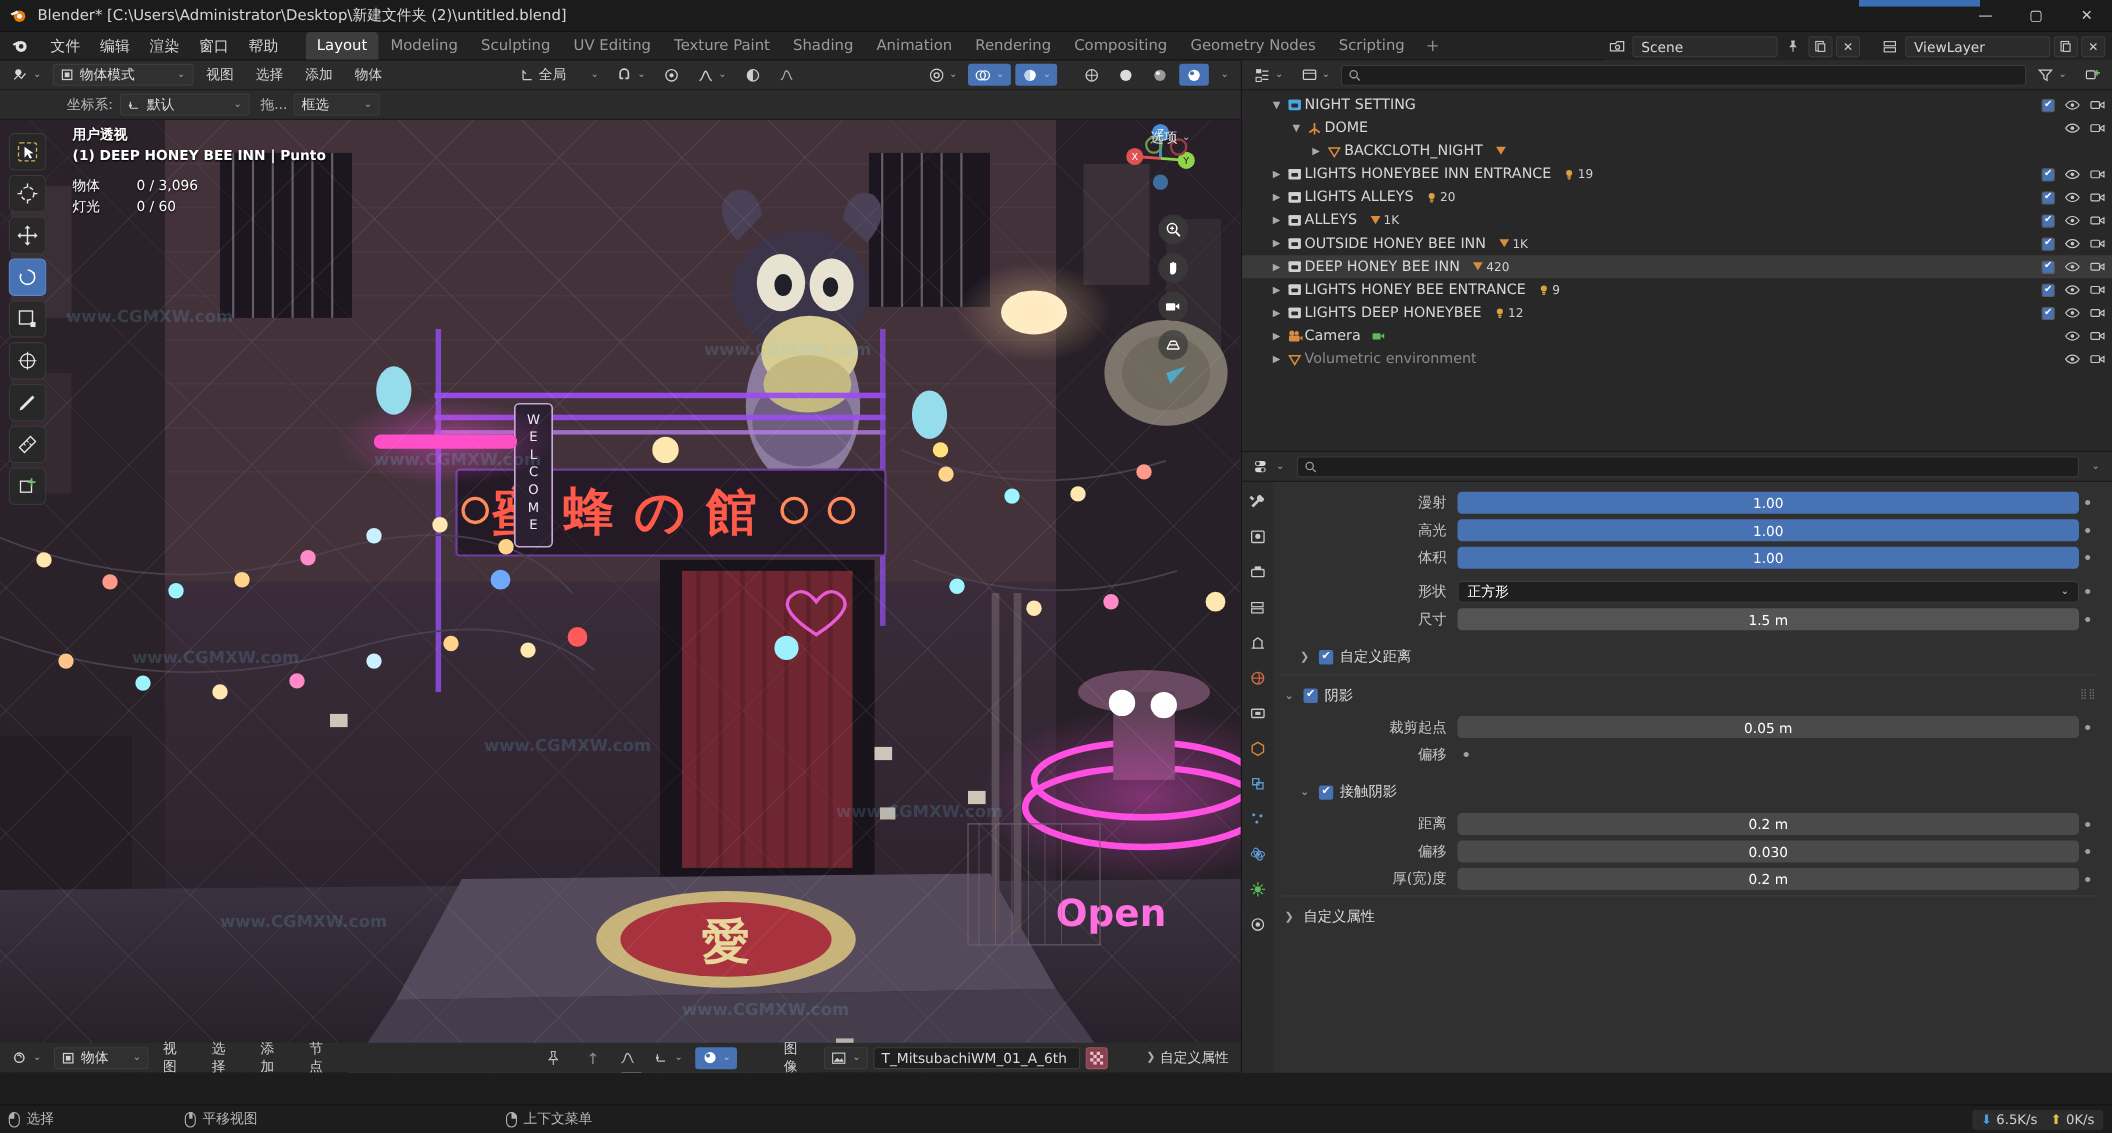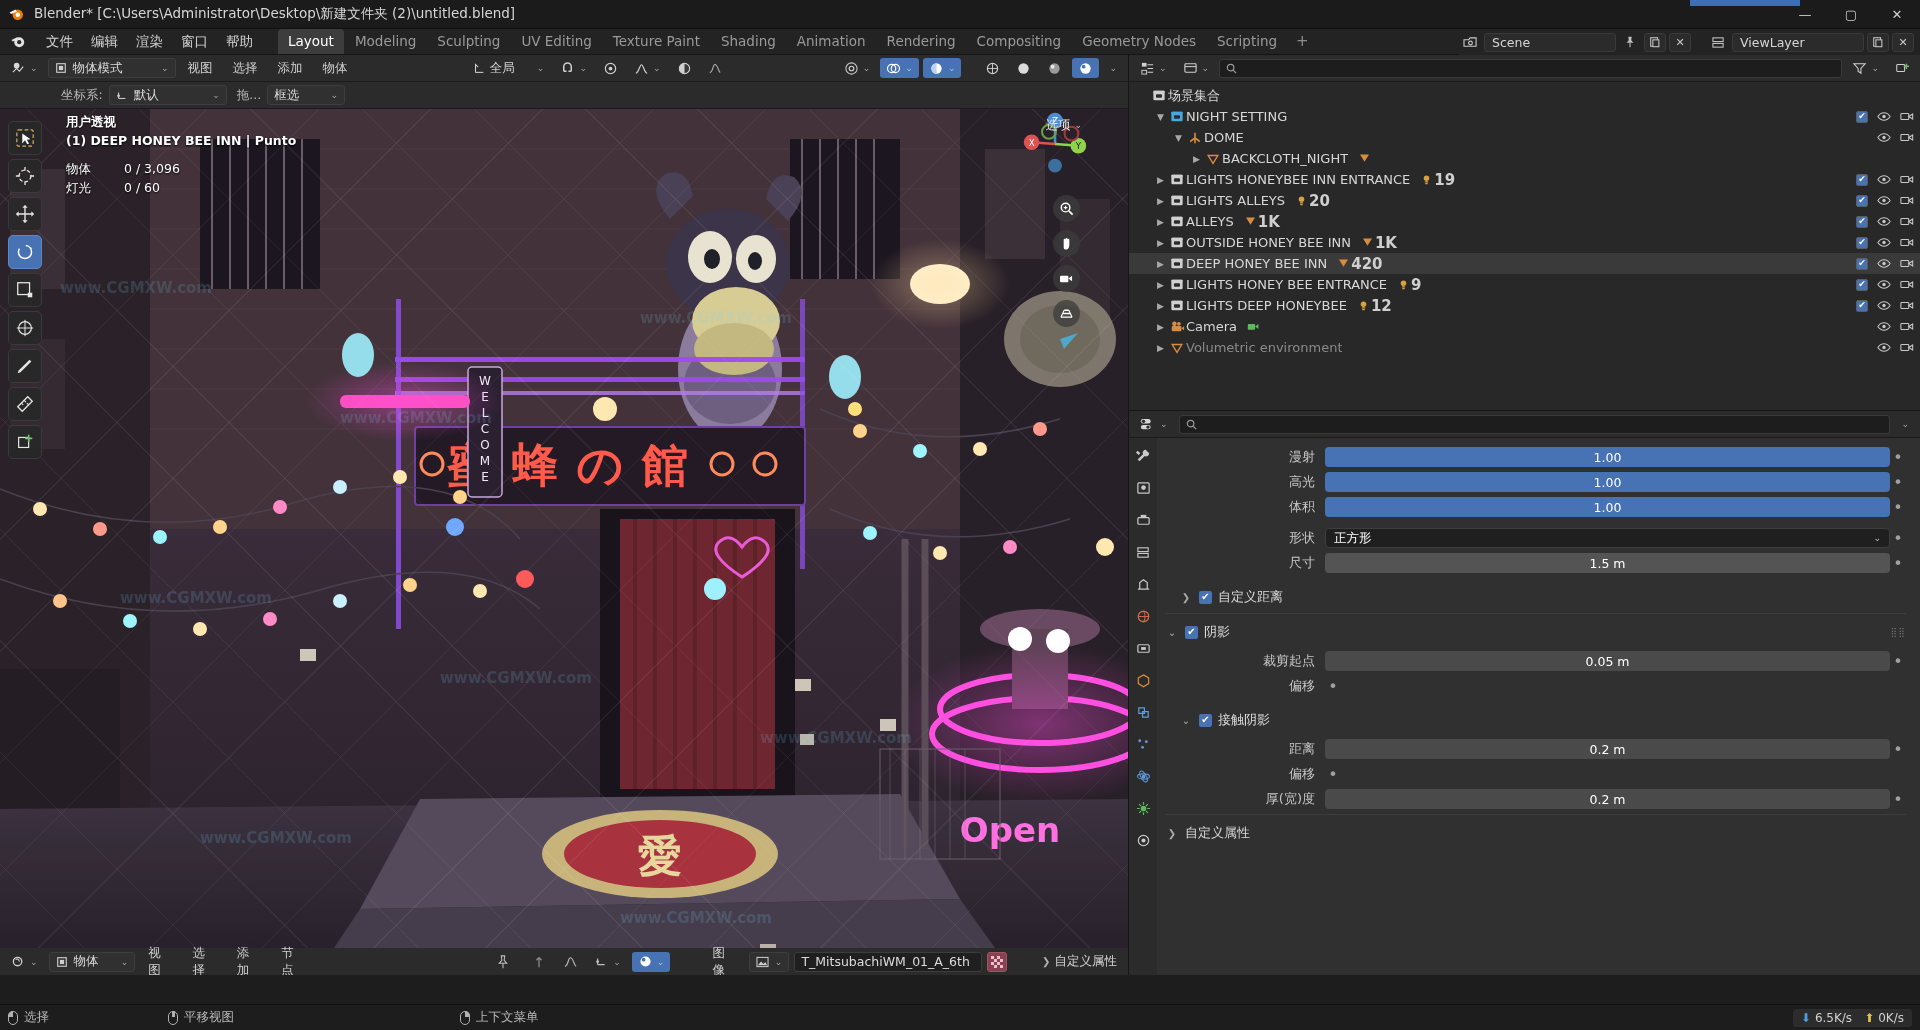--- a/index.html
+++ b/index.html
@@ -114,21 +114,21 @@
     min-width: 40px;
   }
   .out-body { flex: 1; overflow: hidden; padding-top: 3px; position: relative; }
   .orow { height: 21px; display: flex; align-items: center; padding-right: 6px; font-size: 13px; color: #d7d7d7; position: relative; }
   .orow.sel { background: #3a3a3a; }
   .otri { width: 15px; text-align: center; color: #a8a8a8; font-size: 9px; flex: none; }
   .oicon { width: 18px; display: flex; align-items: center; justify-content: center; flex: none; }
   .oname { white-space: nowrap; overflow: hidden; text-overflow: ellipsis; }
   .oname.dim { color: #8a8a8a; }
   .obadge { display: inline-flex; align-items: center; gap: 1px; margin-left: 10px; color: #e6b96a; font-size: 11px; }
-  .obadge .cnt { color: #cfcfcf; font-size: 15px; font-weight: bold; }
+  .obadge .cnt { color: #cfcfcf; font-size: 11px; }
   .ocols { position: absolute; right: 6px; top: 0; height: 21px; display: flex; align-items: center; gap: 9px; }
   .ocheck { width: 12px; height: 12px; border: 1px solid #5c5c5c; border-radius: 2px; background: #4772b3;
             display: flex; align-items: center; justify-content: center; }
   .ocheck:after { content: "✔"; font-size: 9px; color: #fff; line-height: 1; }
   .oeye, .ocam { color: #c8c8c8; display: flex; align-items: center; }
 
   
   .props { flex: 1; display: flex; flex-direction: column; background: #303030; border-left: 1px solid #161616;
            border-top: 1px solid #161616; }
   .props-header { height: 27px; background: #2b2b2b; display: flex; align-items: center; gap: 5px; padding: 0 5px;
@@ -892,37 +892,20 @@
           <div class="vp-btn">
             <svg width="14" height="14" viewBox="0 0 16 16">
                 <rect x="2" y="4" width="9" height="8" rx="1" fill="none" stroke="#cfcfcf" stroke-width="1.2"></rect>
                 <path d="M13 3v6M10 6h6" stroke="#6fbf6f" stroke-width="1.6"></path>
               </svg>
           </div>
         </div>
 
         <div class="out-body">
             <div class="orow">
-              <span style="width:6px;flex:none"></span>
-              <span class="otri"></span>
-              <span class="oicon">
-                <svg width="14" height="13" viewBox="0 0 16 15">
-                  <rect x="1.5" y="2" width="13" height="11" rx="1.5" fill="#d0d0d0"></rect>
-                  <rect x="4.5" y="6" width="7" height="4" rx="1" fill="#2b2b2b"></rect>
-                  <rect x="1.5" y="2" width="13" height="2.6" rx="1" fill="#d0d0d0"></rect>
-                </svg>
-              </span>
-              <span class="oname">场景集合</span>
-              <span class="ocols">
-                <span style="width:12px"></span>
-                <span style="width:14px"></span>
-                <span style="width:14px"></span>
-              </span>
-            </div>
-            <div class="orow">
               <span style="width:24px;flex:none"></span>
               <span class="otri">▼</span>
               <span class="oicon">
                 <svg width="14" height="13" viewBox="0 0 16 15">
                   <rect x="1.5" y="2" width="13" height="11" rx="1.5" fill="#4aa8e0"></rect>
                   <rect x="4.5" y="6" width="7" height="4" rx="1" fill="#2b2b2b"></rect>
                   <rect x="1.5" y="2" width="13" height="2.6" rx="1" fill="#4aa8e0"></rect>
                 </svg>
               </span>
               <span class="oname">NIGHT SETTING</span>
@@ -1454,20 +1437,21 @@
             </div>
 
             <div style="height:6px"></div>
             <div class="prow">
               <div class="plabel">距离</div>
               <div class="pfield numdark">0.2 m</div>
               <div class="pdot">•</div>
             </div>
             <div class="prow">
               <div class="plabel">偏移</div>
+              <div class="pfield numdark">0.030</div>
               <div class="pdot">•</div>
             </div>
             <div class="prow">
               <div class="plabel">厚(宽)度</div>
               <div class="pfield numdark">0.2 m</div>
               <div class="pdot">•</div>
             </div>
 
             <div class="pdivider"></div>
             <div class="psection">

